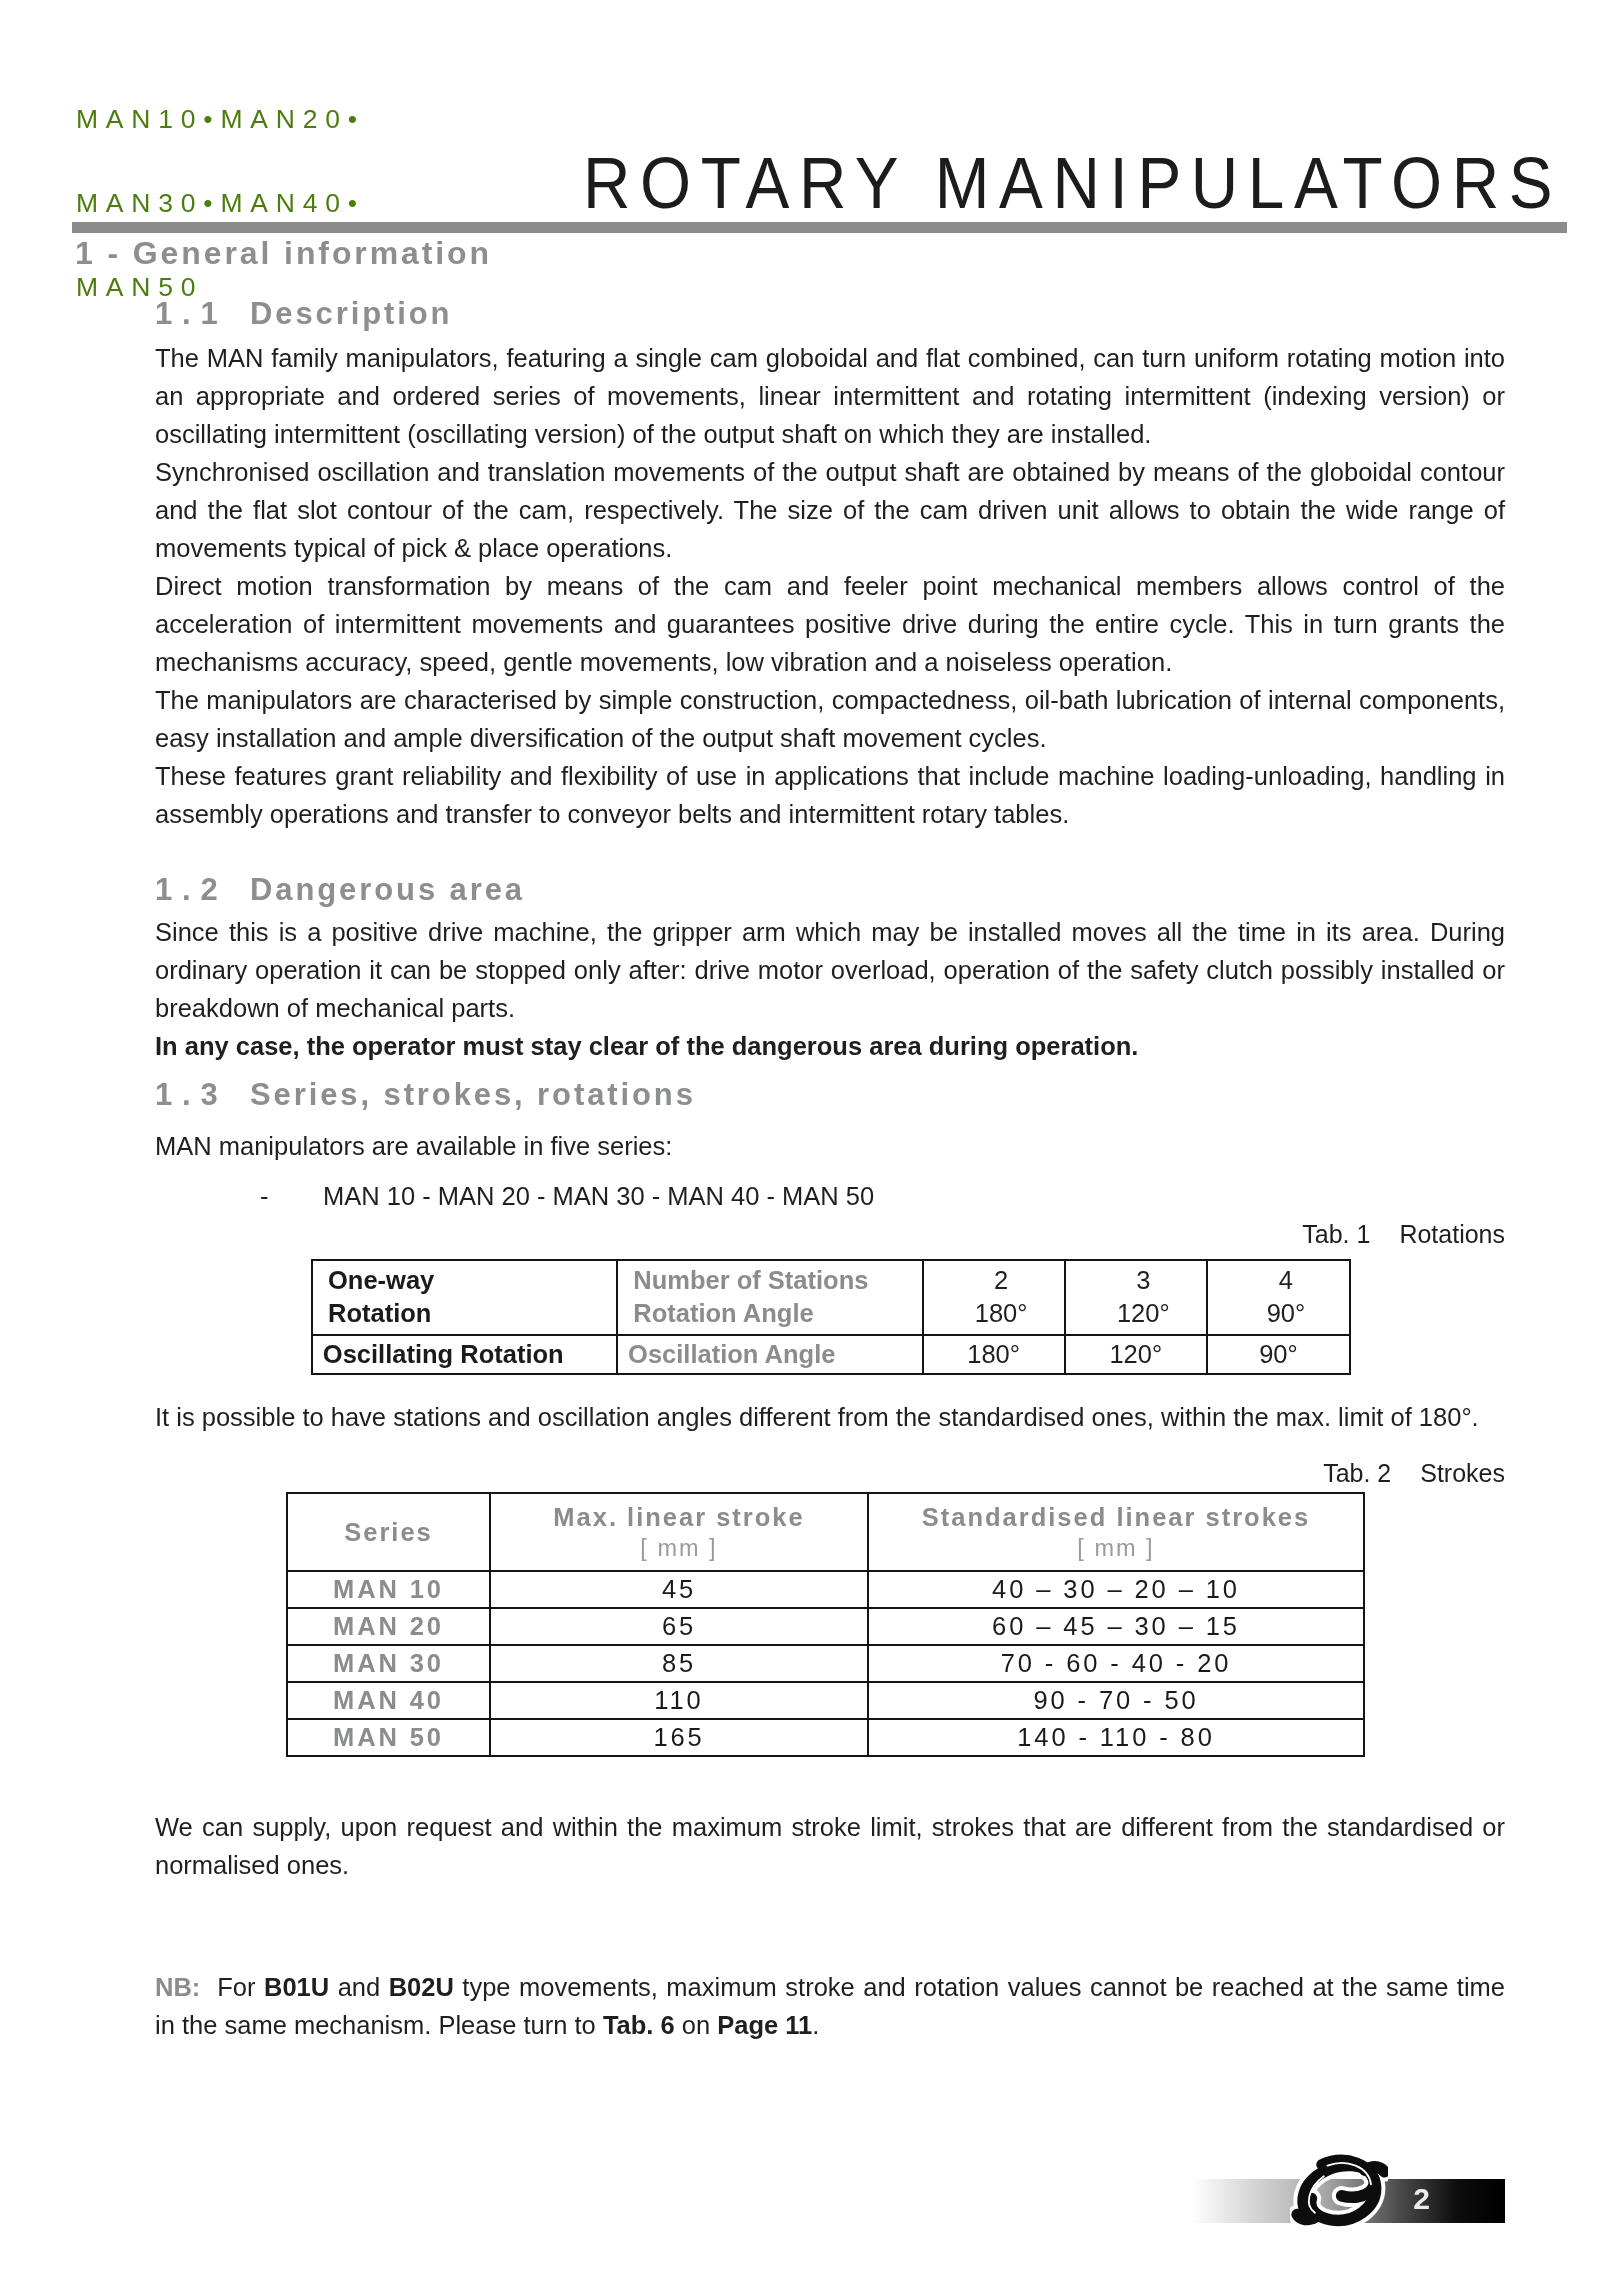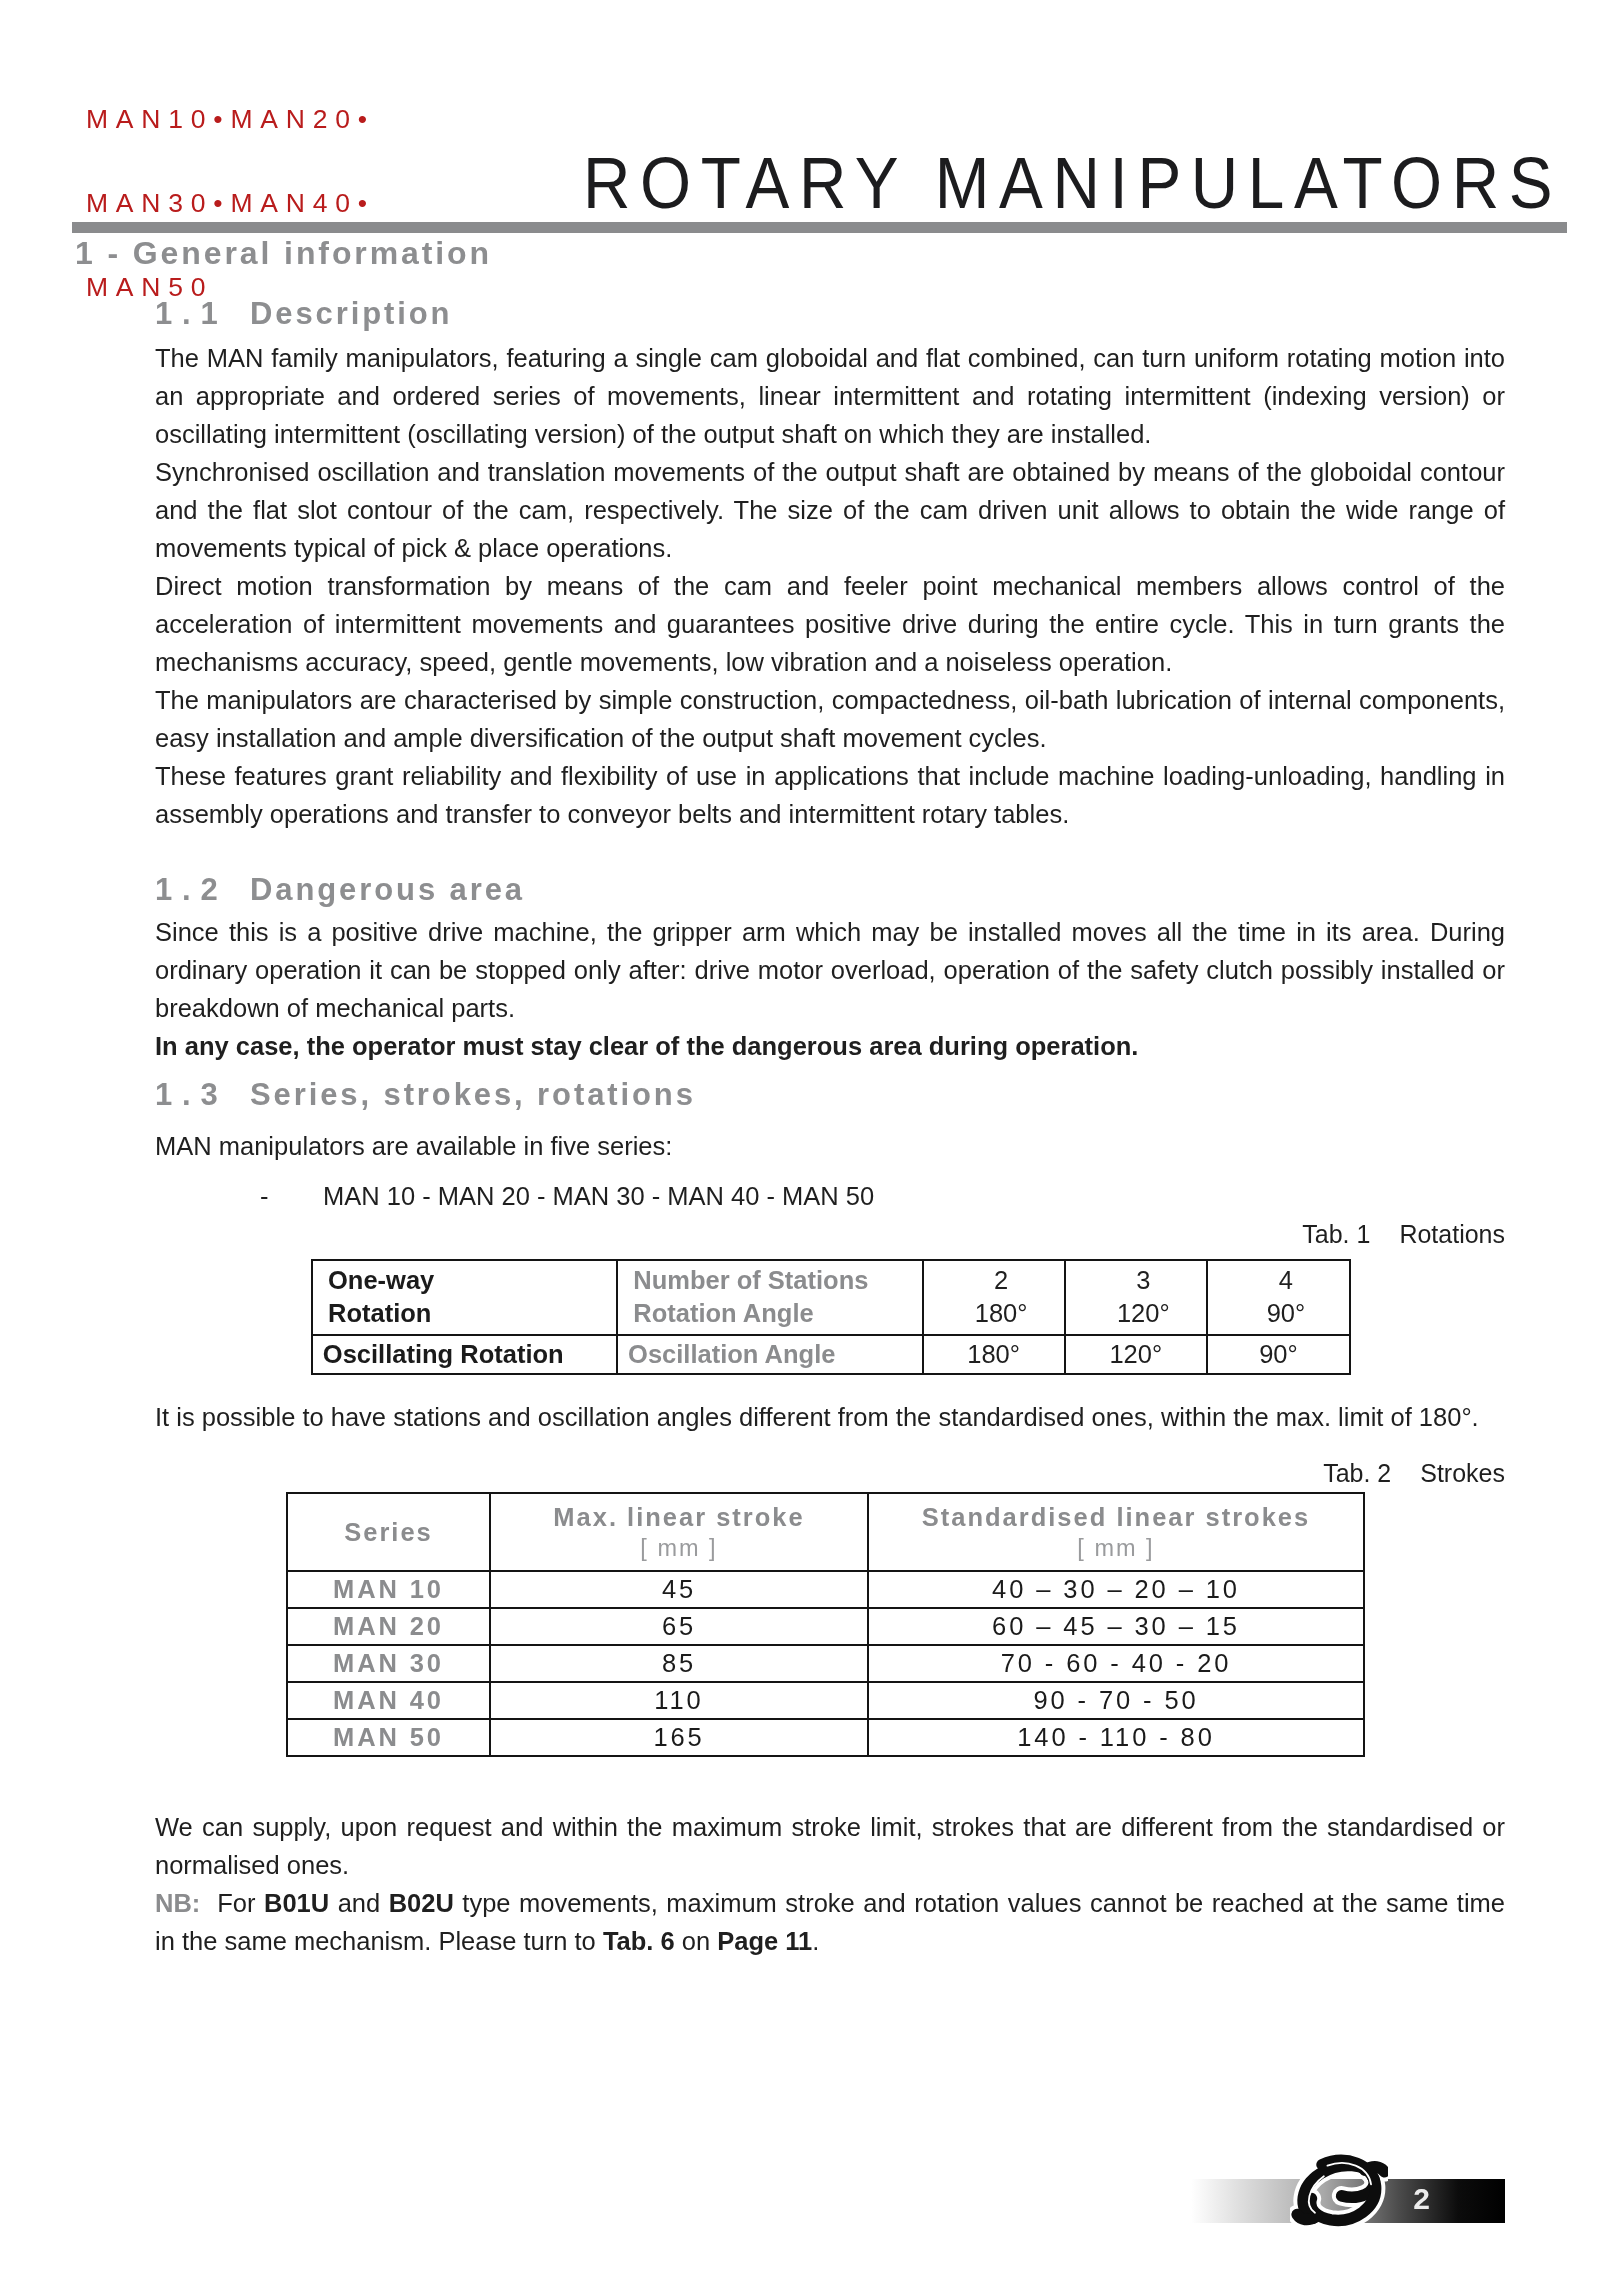--- a/index.html
+++ b/index.html
@@ -6,23 +6,23 @@
   .page{
     position:relative;
     width:1621px;height:2293px;
     background:#ffffff;
     font-family:"Liberation Sans", sans-serif;
     color:#1f1f1f;
     overflow:hidden;
   }
   
   .brand{
-    position:absolute;left:86px;top:98px;
+    position:absolute;left:76px;top:98px;
     font-size:26.5px;line-height:42px;letter-spacing:7.8px;
-    color:#b91c1c;font-weight:500;white-space:pre;
+    color:#4d7c0f;font-weight:500;white-space:pre;
   }
   .doc-title{
     position:absolute;right:59px;top:147px;
     font-size:67px;font-weight:400;letter-spacing:9.8px;
     color:#1c1c1e;white-space:nowrap;
     transform:scale(0.98,1.08);transform-origin:right bottom;
   }
   .header-bar{
     position:absolute;left:72px;top:222px;width:1495px;height:10.8px;
     background:#8a8b8d;
@@ -72,21 +72,21 @@
   .tab1 .b1{font-weight:bold;color:#1b1b1b;}
   .tab2{margin-left:131px;width:1077px;}
   .tab2 td{text-align:center;vertical-align:middle;}
   .tab2 .hdr td{height:74px;vertical-align:middle;}
   .tab2 .hdr .lbl{font-weight:bold;color:#8b8c8e;letter-spacing:2px;line-height:33px;}
   .tab2 .hdr .unit{color:#9a9b9d;font-size:23.5px;line-height:29px;letter-spacing:2px;}
   .tab2 .r td{height:33px;}
   .tab2 .series-cell{font-weight:bold;color:#8b8c8e;letter-spacing:2.9px;}
   .tab2 .val{letter-spacing:2.9px;color:#1b1b1b;}
   #supply{margin-top:51px;}
-  #nb{}
+  #nb{margin-top:84px;}
   
   .footer-bar{
     position:absolute;left:1191px;top:2179px;width:314px;height:44px;
     background:linear-gradient(90deg,#ffffff 0%,#d9d9d9 18%,#a9a9a9 42%,#4c4c4c 66%,#0c0c0c 85%,#000 100%);
   }
   .page-num{
     position:absolute;left:1402px;top:2182px;width:39px;
     font-size:30px;font-weight:bold;color:#ececec;text-align:center;
   }
   .logo{position:absolute;left:1290px;top:2154px;}

